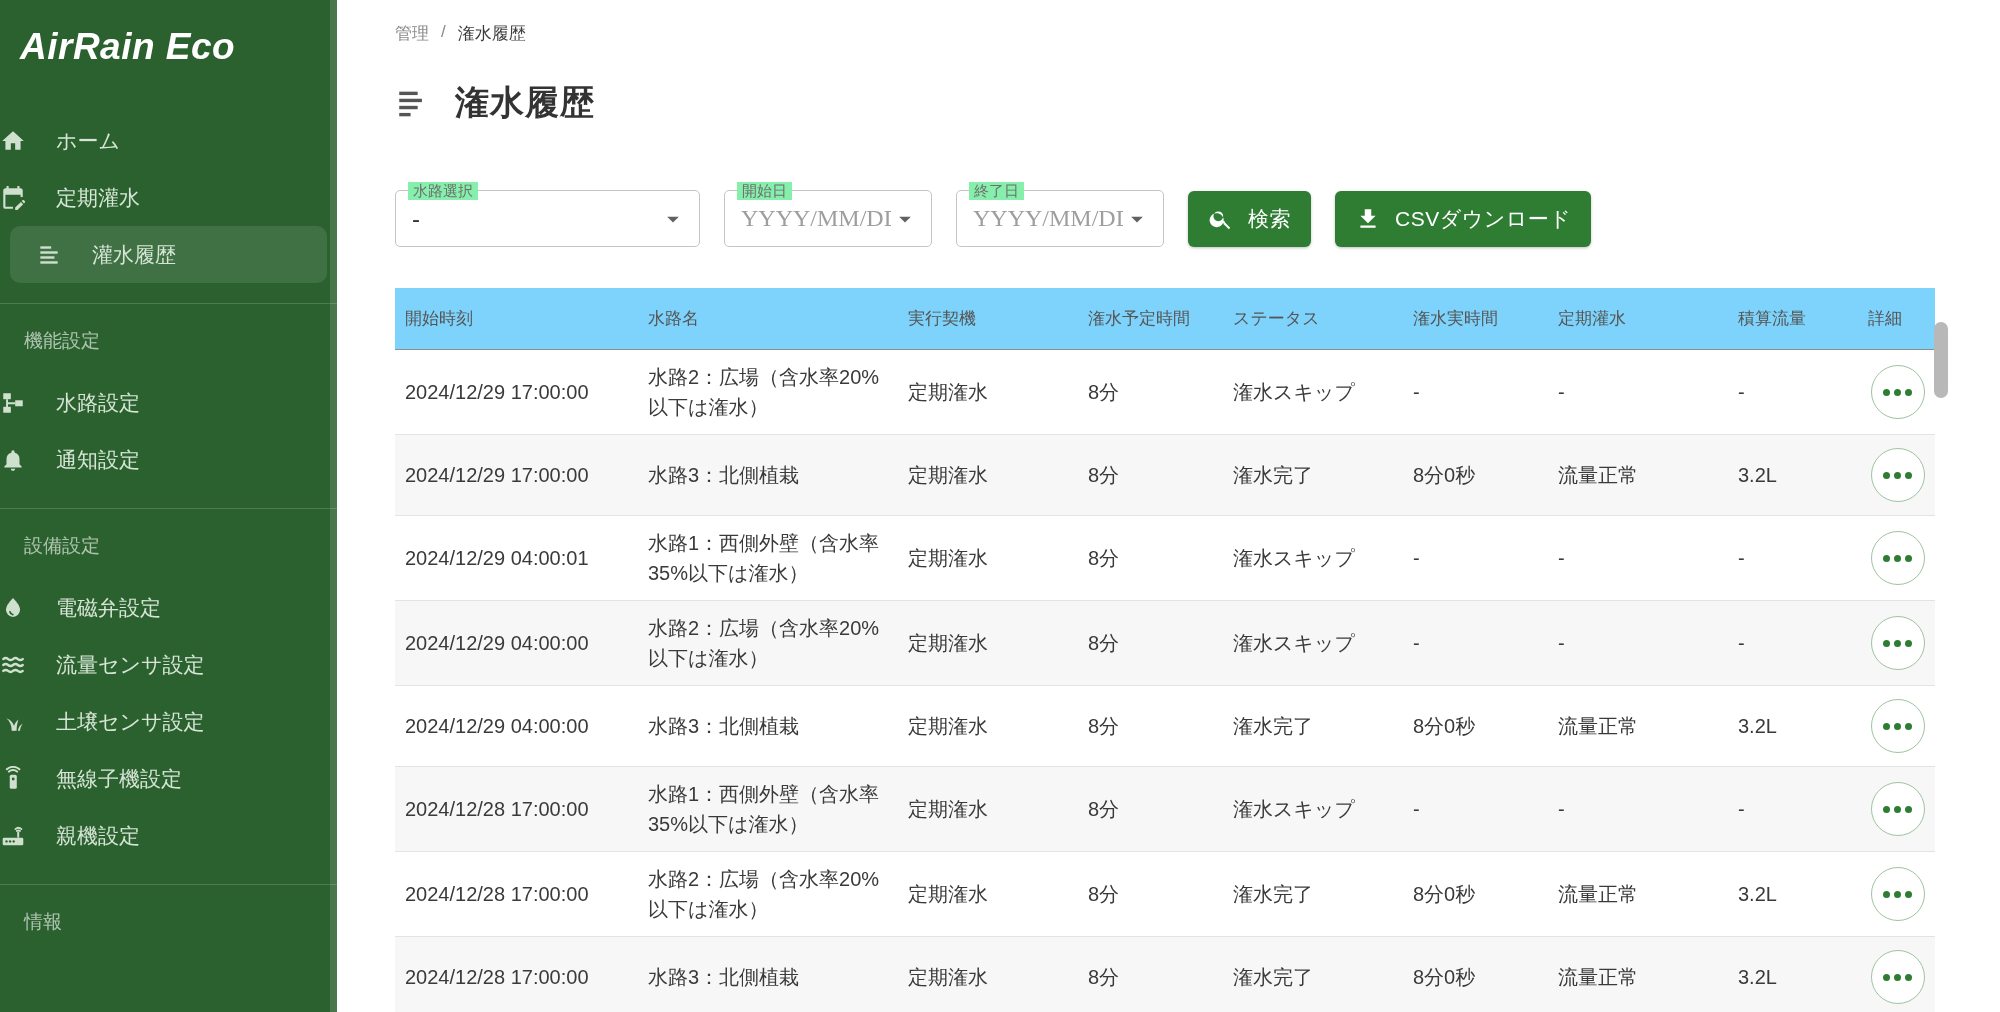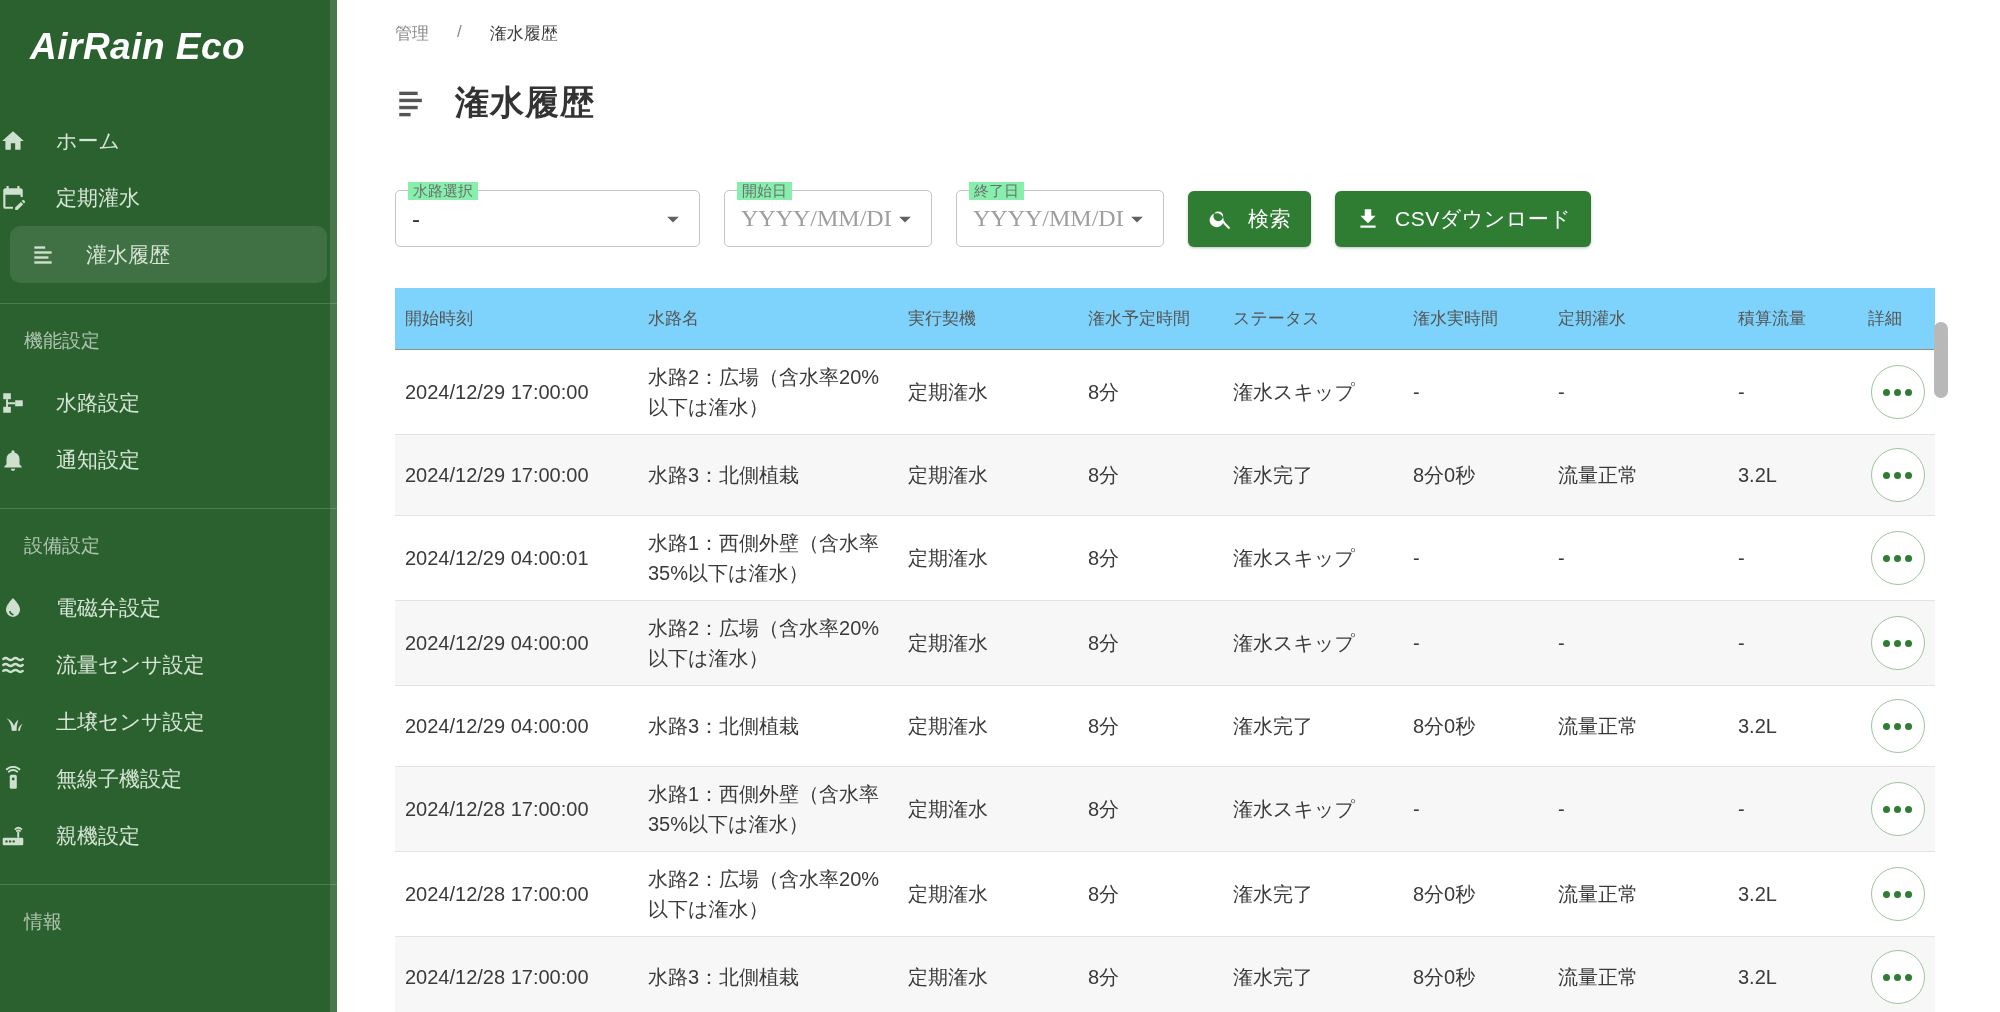--- a/index.html
+++ b/index.html
@@ -19,44 +19,44 @@
   
   .sidebar{
     position:absolute;left:0;top:0;width:337px;height:1012px;
     background:var(--sidebar);overflow:hidden;
   }
   .sidebar::after{
     content:"";position:absolute;right:0;top:0;width:7px;height:100%;
     background:rgba(255,255,255,0.14);
   }
   .logo{
-    margin:26px 0 0 30px;font-size:37px;font-weight:bold;font-style:italic;
+    margin:26px 0 0 20px;font-size:37px;font-weight:bold;font-style:italic;
     color:#fff;letter-spacing:.5px;white-space:nowrap;
   }
   .nav{margin-top:44px;}
   .nav-item{
     display:flex;align-items:center;height:57px;gap:30px;
     color:#d6e5d6;font-size:21px;cursor:pointer;
   }
   .nav-item.selected{
-    margin:0 10px;padding-left:20px;border-radius:10px;
+    margin:0 10px;padding-left:26px;border-radius:10px;
     background:rgba(255,255,255,0.10);
     text-align:right;
   }
   .nav-icon{width:26px;height:26px;flex:0 0 26px;color:#cfe0cf;}
   .nav-icon svg{width:100%;height:100%;display:block;}
   .nav-divider{border-top:1px solid rgba(255,255,255,0.16);margin-top:20px;}
   .nav-section{
     padding-left:24px;font-size:19px;color:rgba(255,255,255,0.62);
     margin-top:24px;margin-bottom:20px;
   }
 
   
   .main{position:absolute;left:337px;top:0;width:1663px;height:1012px;}
-  .breadcrumb{position:absolute;left:58px;top:22px;font-size:17px;display:flex;gap:28px;}
+  .breadcrumb{position:absolute;left:58px;top:22px;font-size:17px;display:flex;gap:12px;}
   .breadcrumb .bc-root{color:#8a8a8a;cursor:pointer;}
   .breadcrumb .bc-sep{color:#8a8a8a;}
   .breadcrumb .bc-current{color:#3c3c3c;}
 
   .title-row{position:absolute;left:58px;top:80px;display:flex;align-items:center;gap:26px;}
   .title-icon{width:34px;height:34px;color:#555;}
   .title-icon svg{width:100%;height:100%;display:block;}
   .page-title{font-size:34px;font-weight:bold;color:#333;letter-spacing:1px;}
 
   

